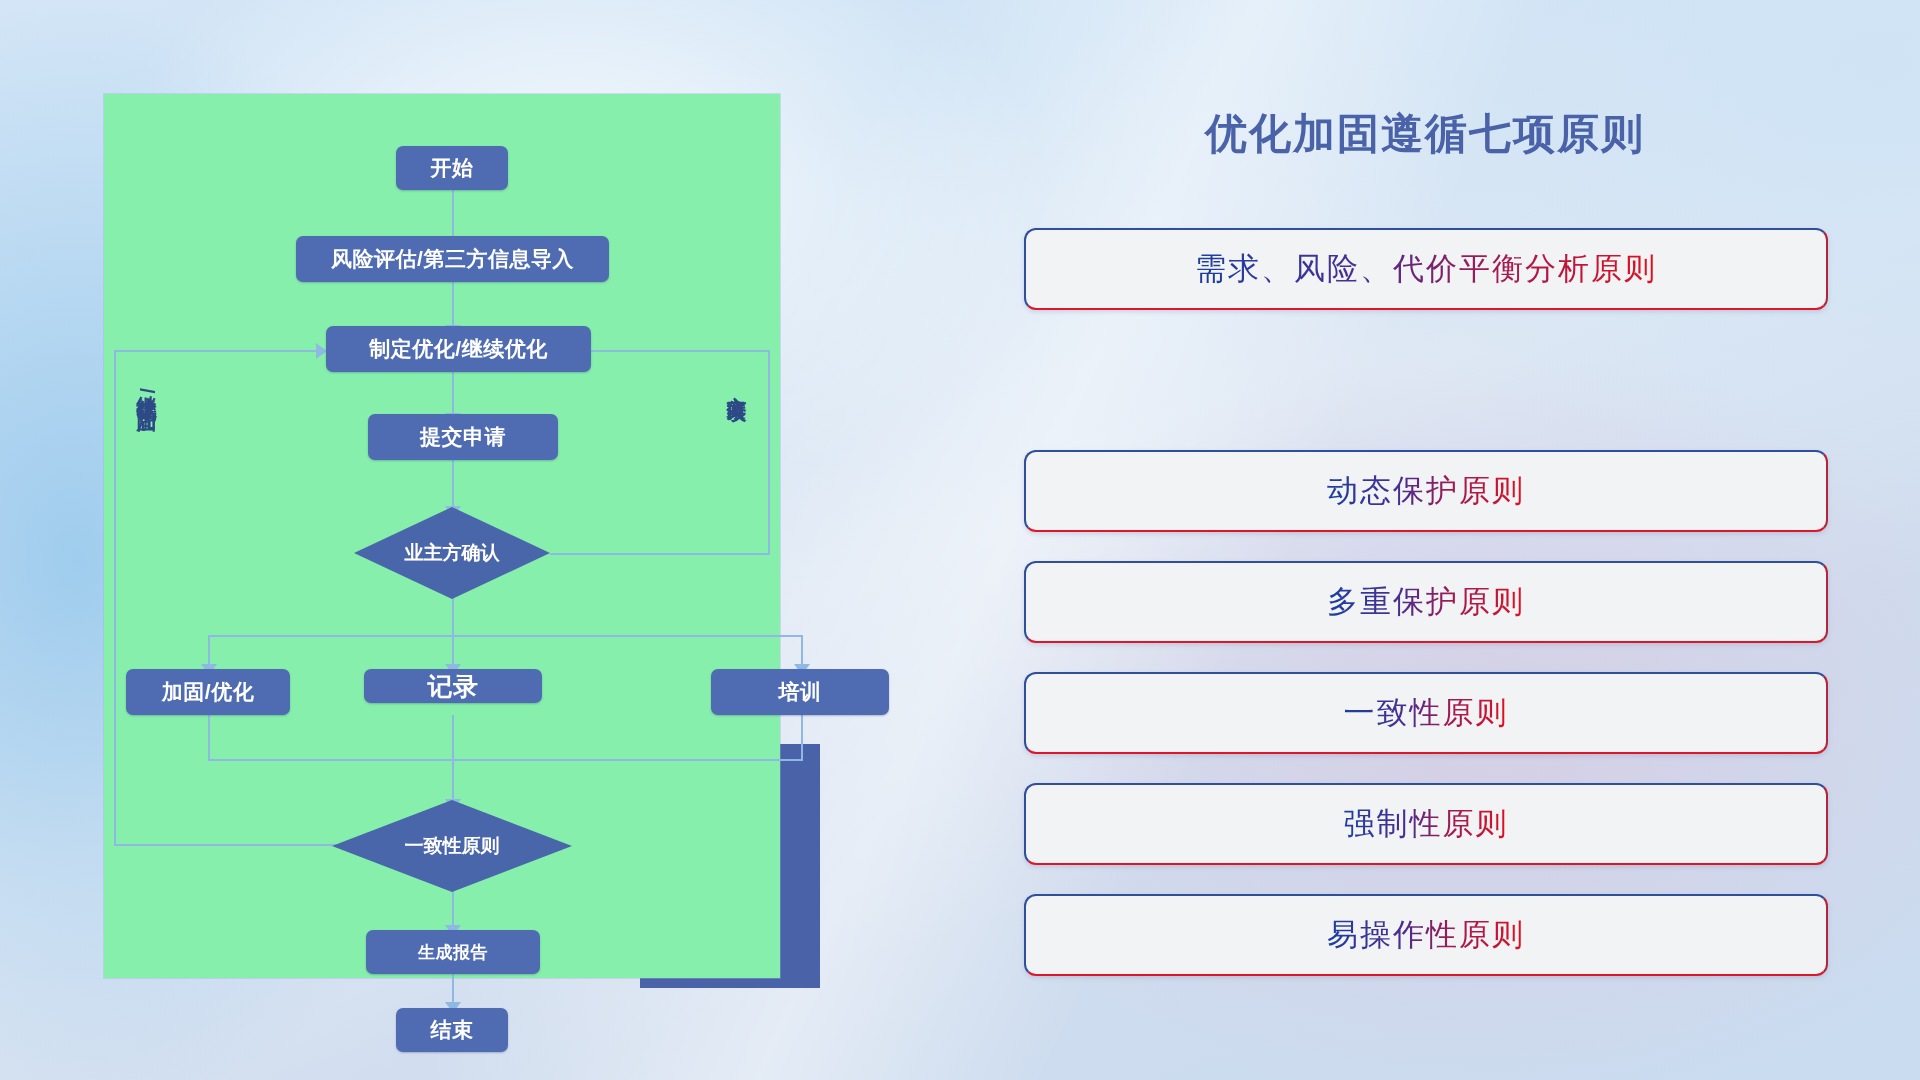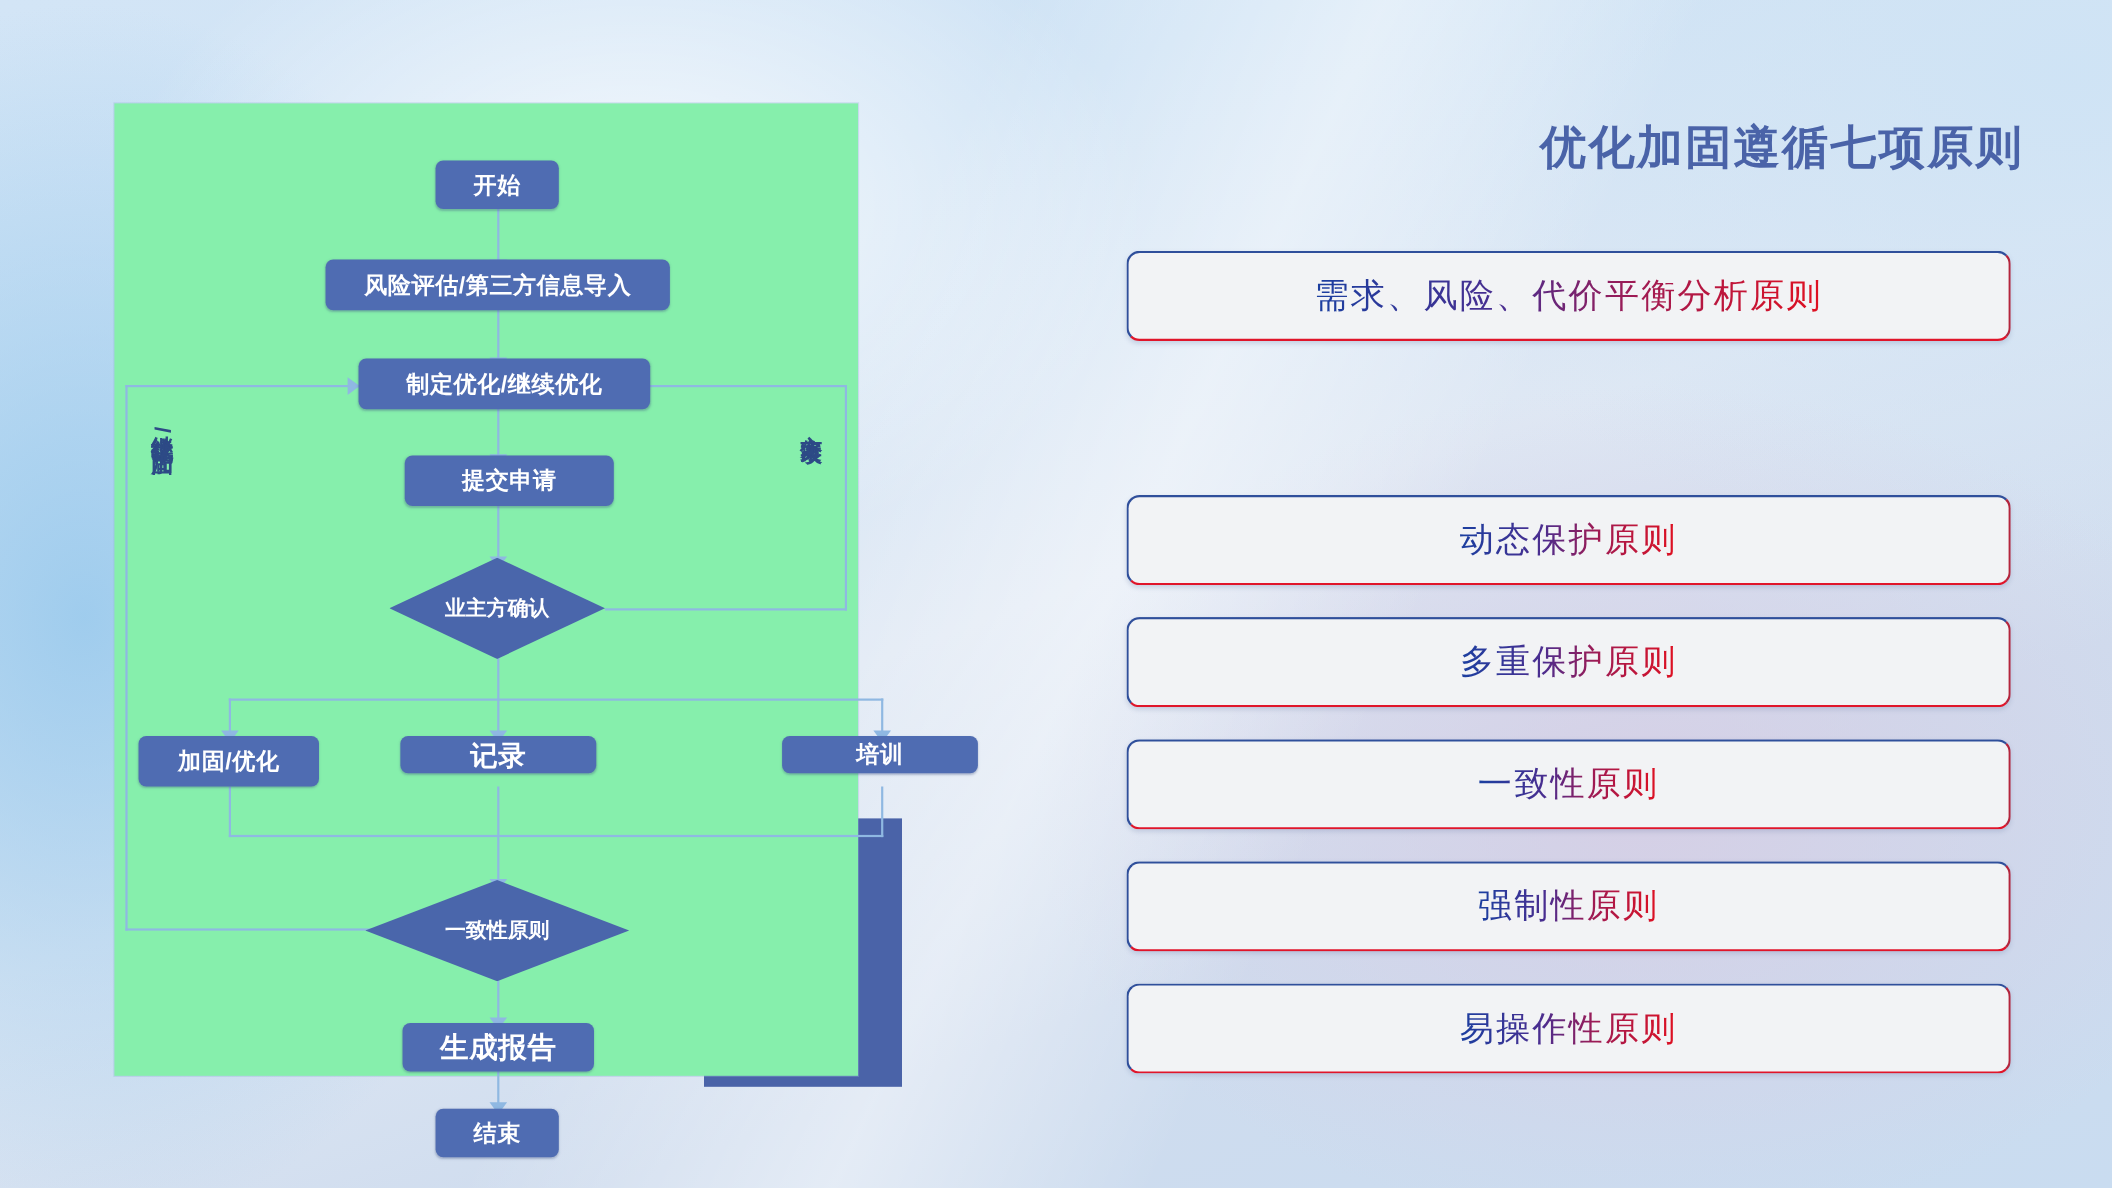--- a/index.html
+++ b/index.html
@@ -70,21 +70,21 @@
   .arrow-l{position:absolute;width:0;height:0;
     border-top:8px solid transparent;border-bottom:8px solid transparent;
     border-right:11px solid #8fb8e2;}
   .arrow-r{position:absolute;width:0;height:0;
     border-top:8px solid transparent;border-bottom:8px solid transparent;
     border-left:11px solid #8fb8e2;}
 
   
   #panel{position:absolute;left:1010px;top:86px;width:830px;height:920px;}
   #panel-title{
-    position:absolute;left:0;top:20px;width:830px;text-align:right;
+    position:absolute;left:0;top:20px;width:830px;text-align:center;
     font-size:42px;font-weight:bold;color:#4a63a8;letter-spacing:2px;
   }
   .pcard{
     position:absolute;left:14px;width:800px;height:78px;
     background:#f2f3f5;
     border-radius:12px;
     border-style:solid;border-width:2px;
     border-top-color:#2f4f9b;
     border-left-color:#2f4f9b;
     border-right-color:#b4243c;
@@ -174,29 +174,29 @@
     </div>
 
     <div class="node" style="left:22px;top:575px;width:164px;height:46px;font-size:21px;">
       <span>加固/优化</span>
     </div>
 
     <div class="node" style="left:260px;top:575px;width:178px;height:34px;font-size:25px;">
       <span>记录</span>
     </div>
 
-    <div class="node" style="left:607px;top:575px;width:178px;height:34px;font-size:21px;">
+    <div class="node" style="left:607px;top:575px;width:178px;height:46px;font-size:21px;">
       <span>培训</span>
     </div>
 
     <div class="diamond" style="left:228px;top:706px;width:240px;height:92px;font-size:19px;">
       <span>一致性原则</span>
     </div>
 
-    <div class="node" style="left:262px;top:836px;width:174px;height:44px;font-size:26px;">
+    <div class="node" style="left:262px;top:836px;width:174px;height:44px;font-size:17px;">
       <span>生成报告</span>
     </div>
 
     <div class="node" style="left:292px;top:914px;width:112px;height:44px;font-size:21px;">
       <span>结束</span>
     </div>
 
     <div class="vlabel" style="left:30px;top:286px;font-size:20px;">继续优化/加固</div>
 
     <div class="vlabel" style="left:620px;top:286px;font-size:20px;">方案修改</div>

